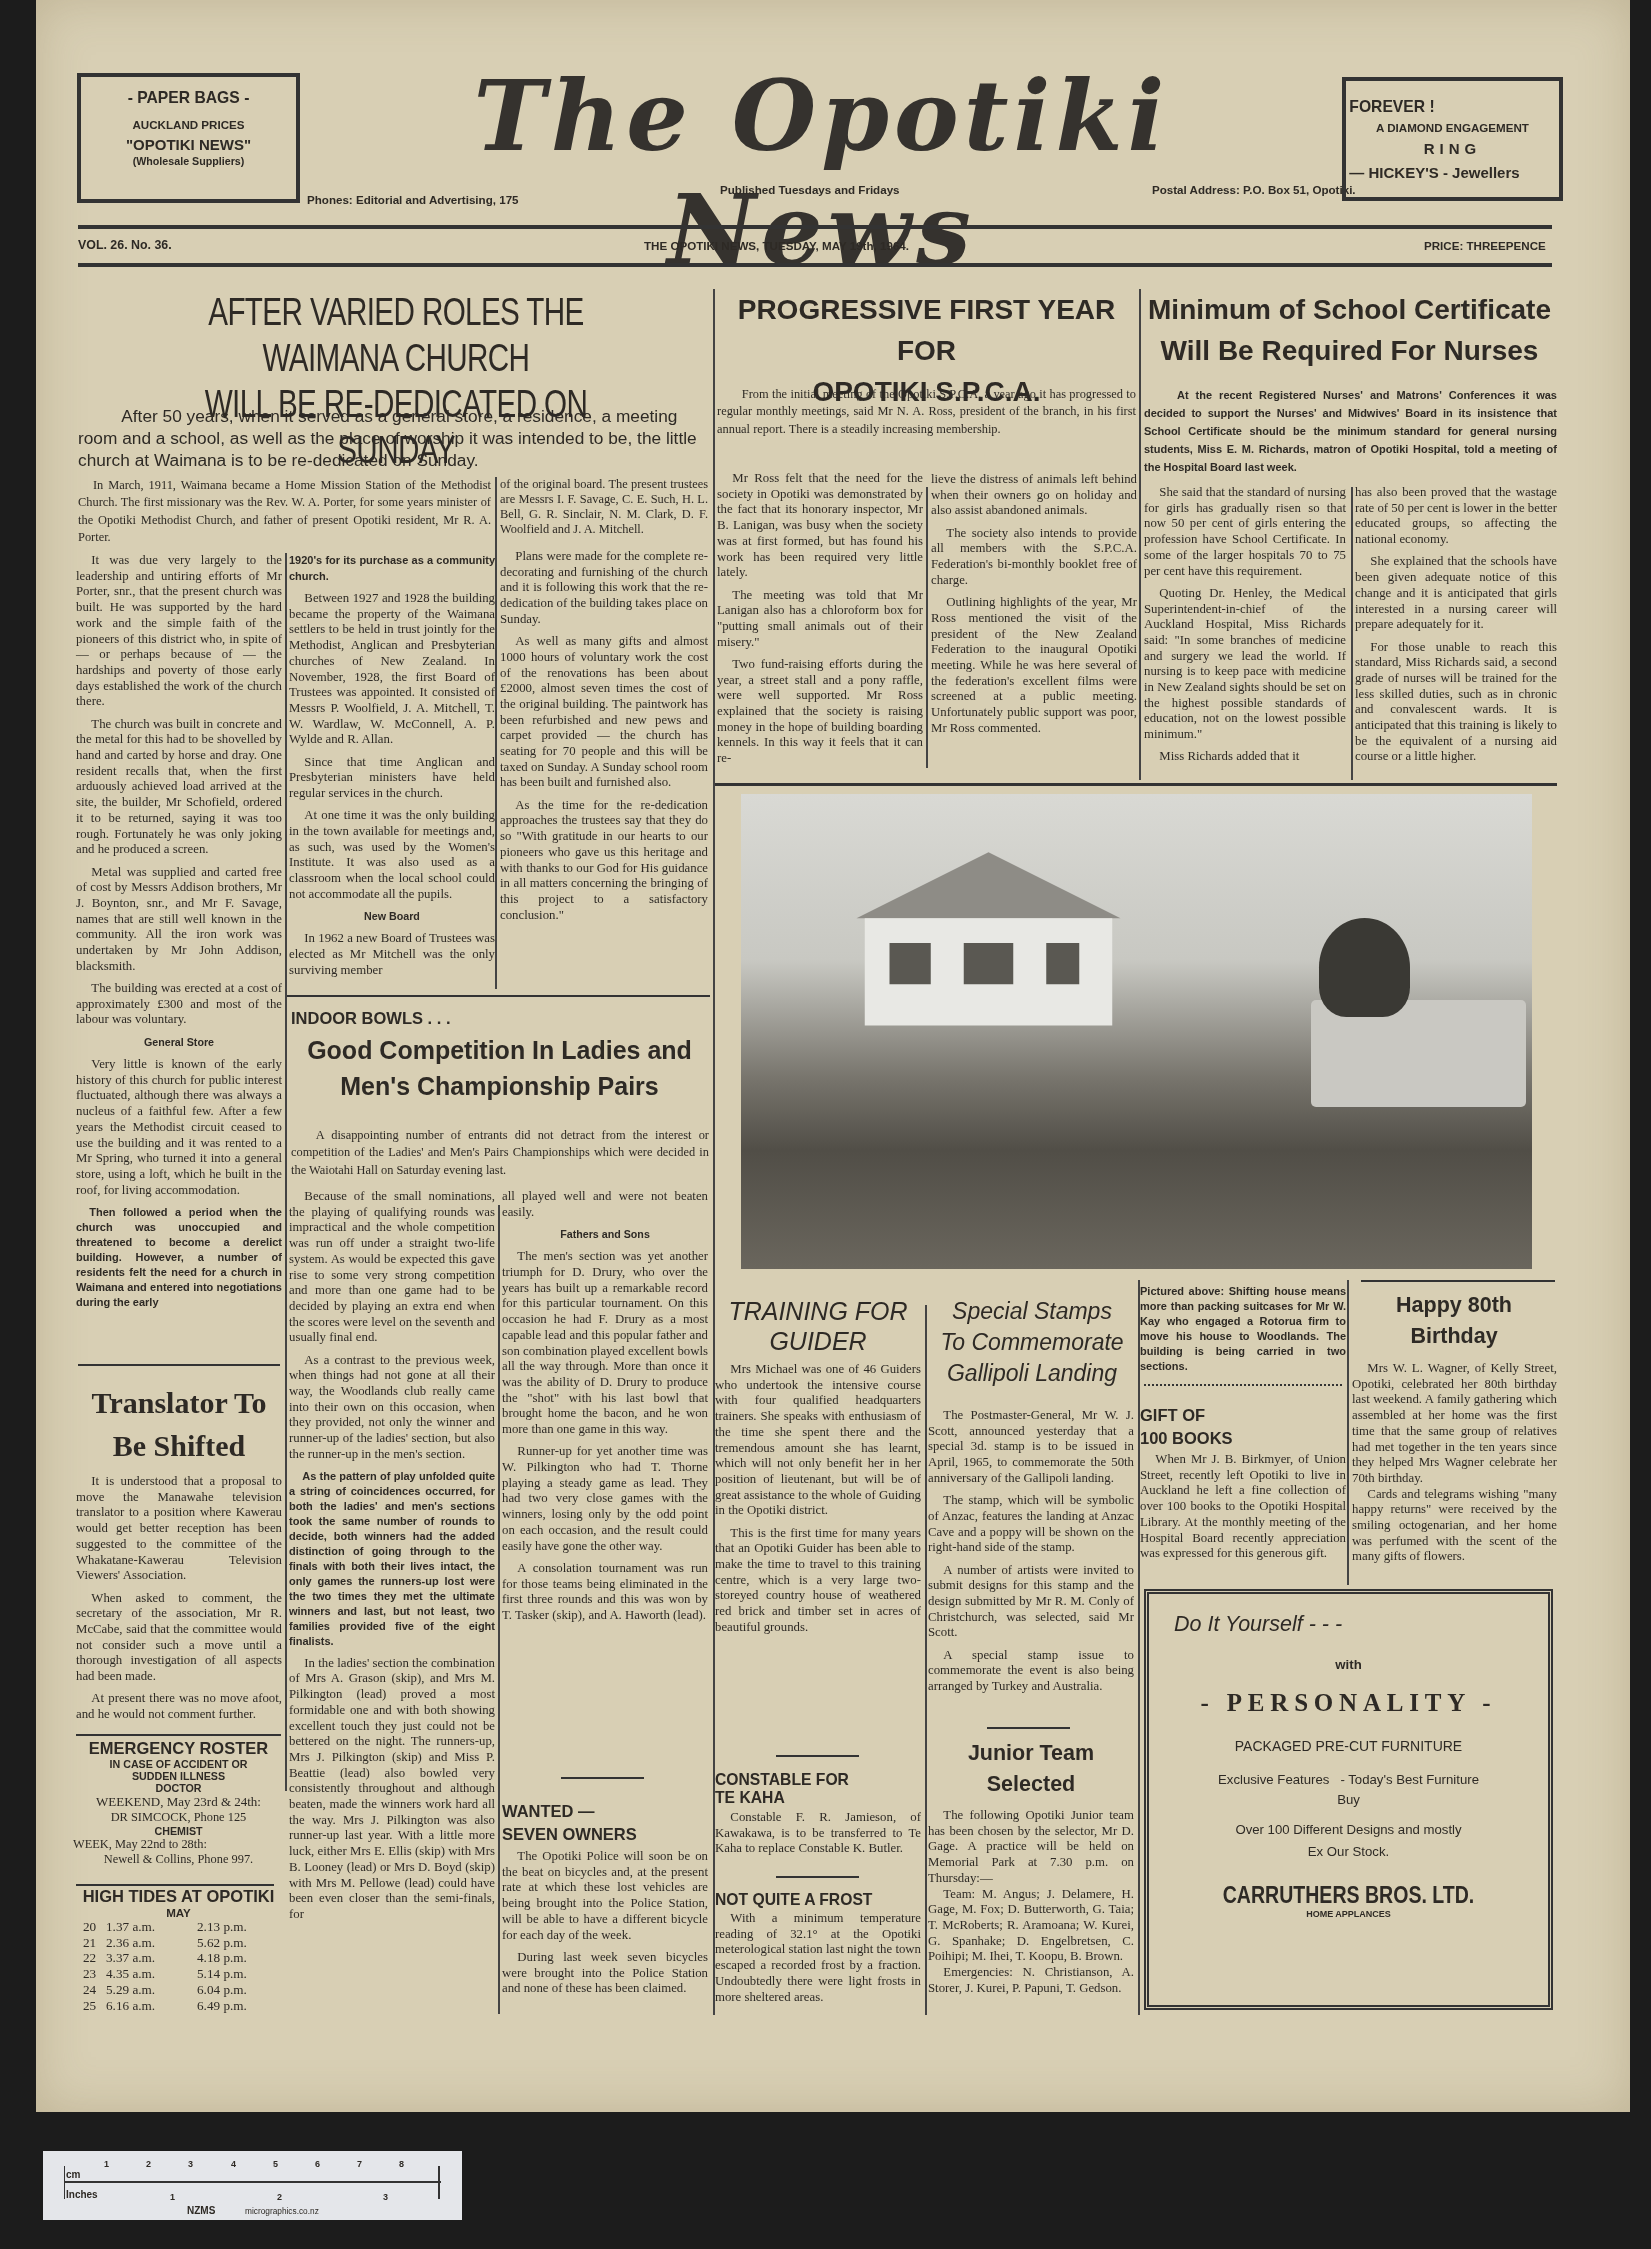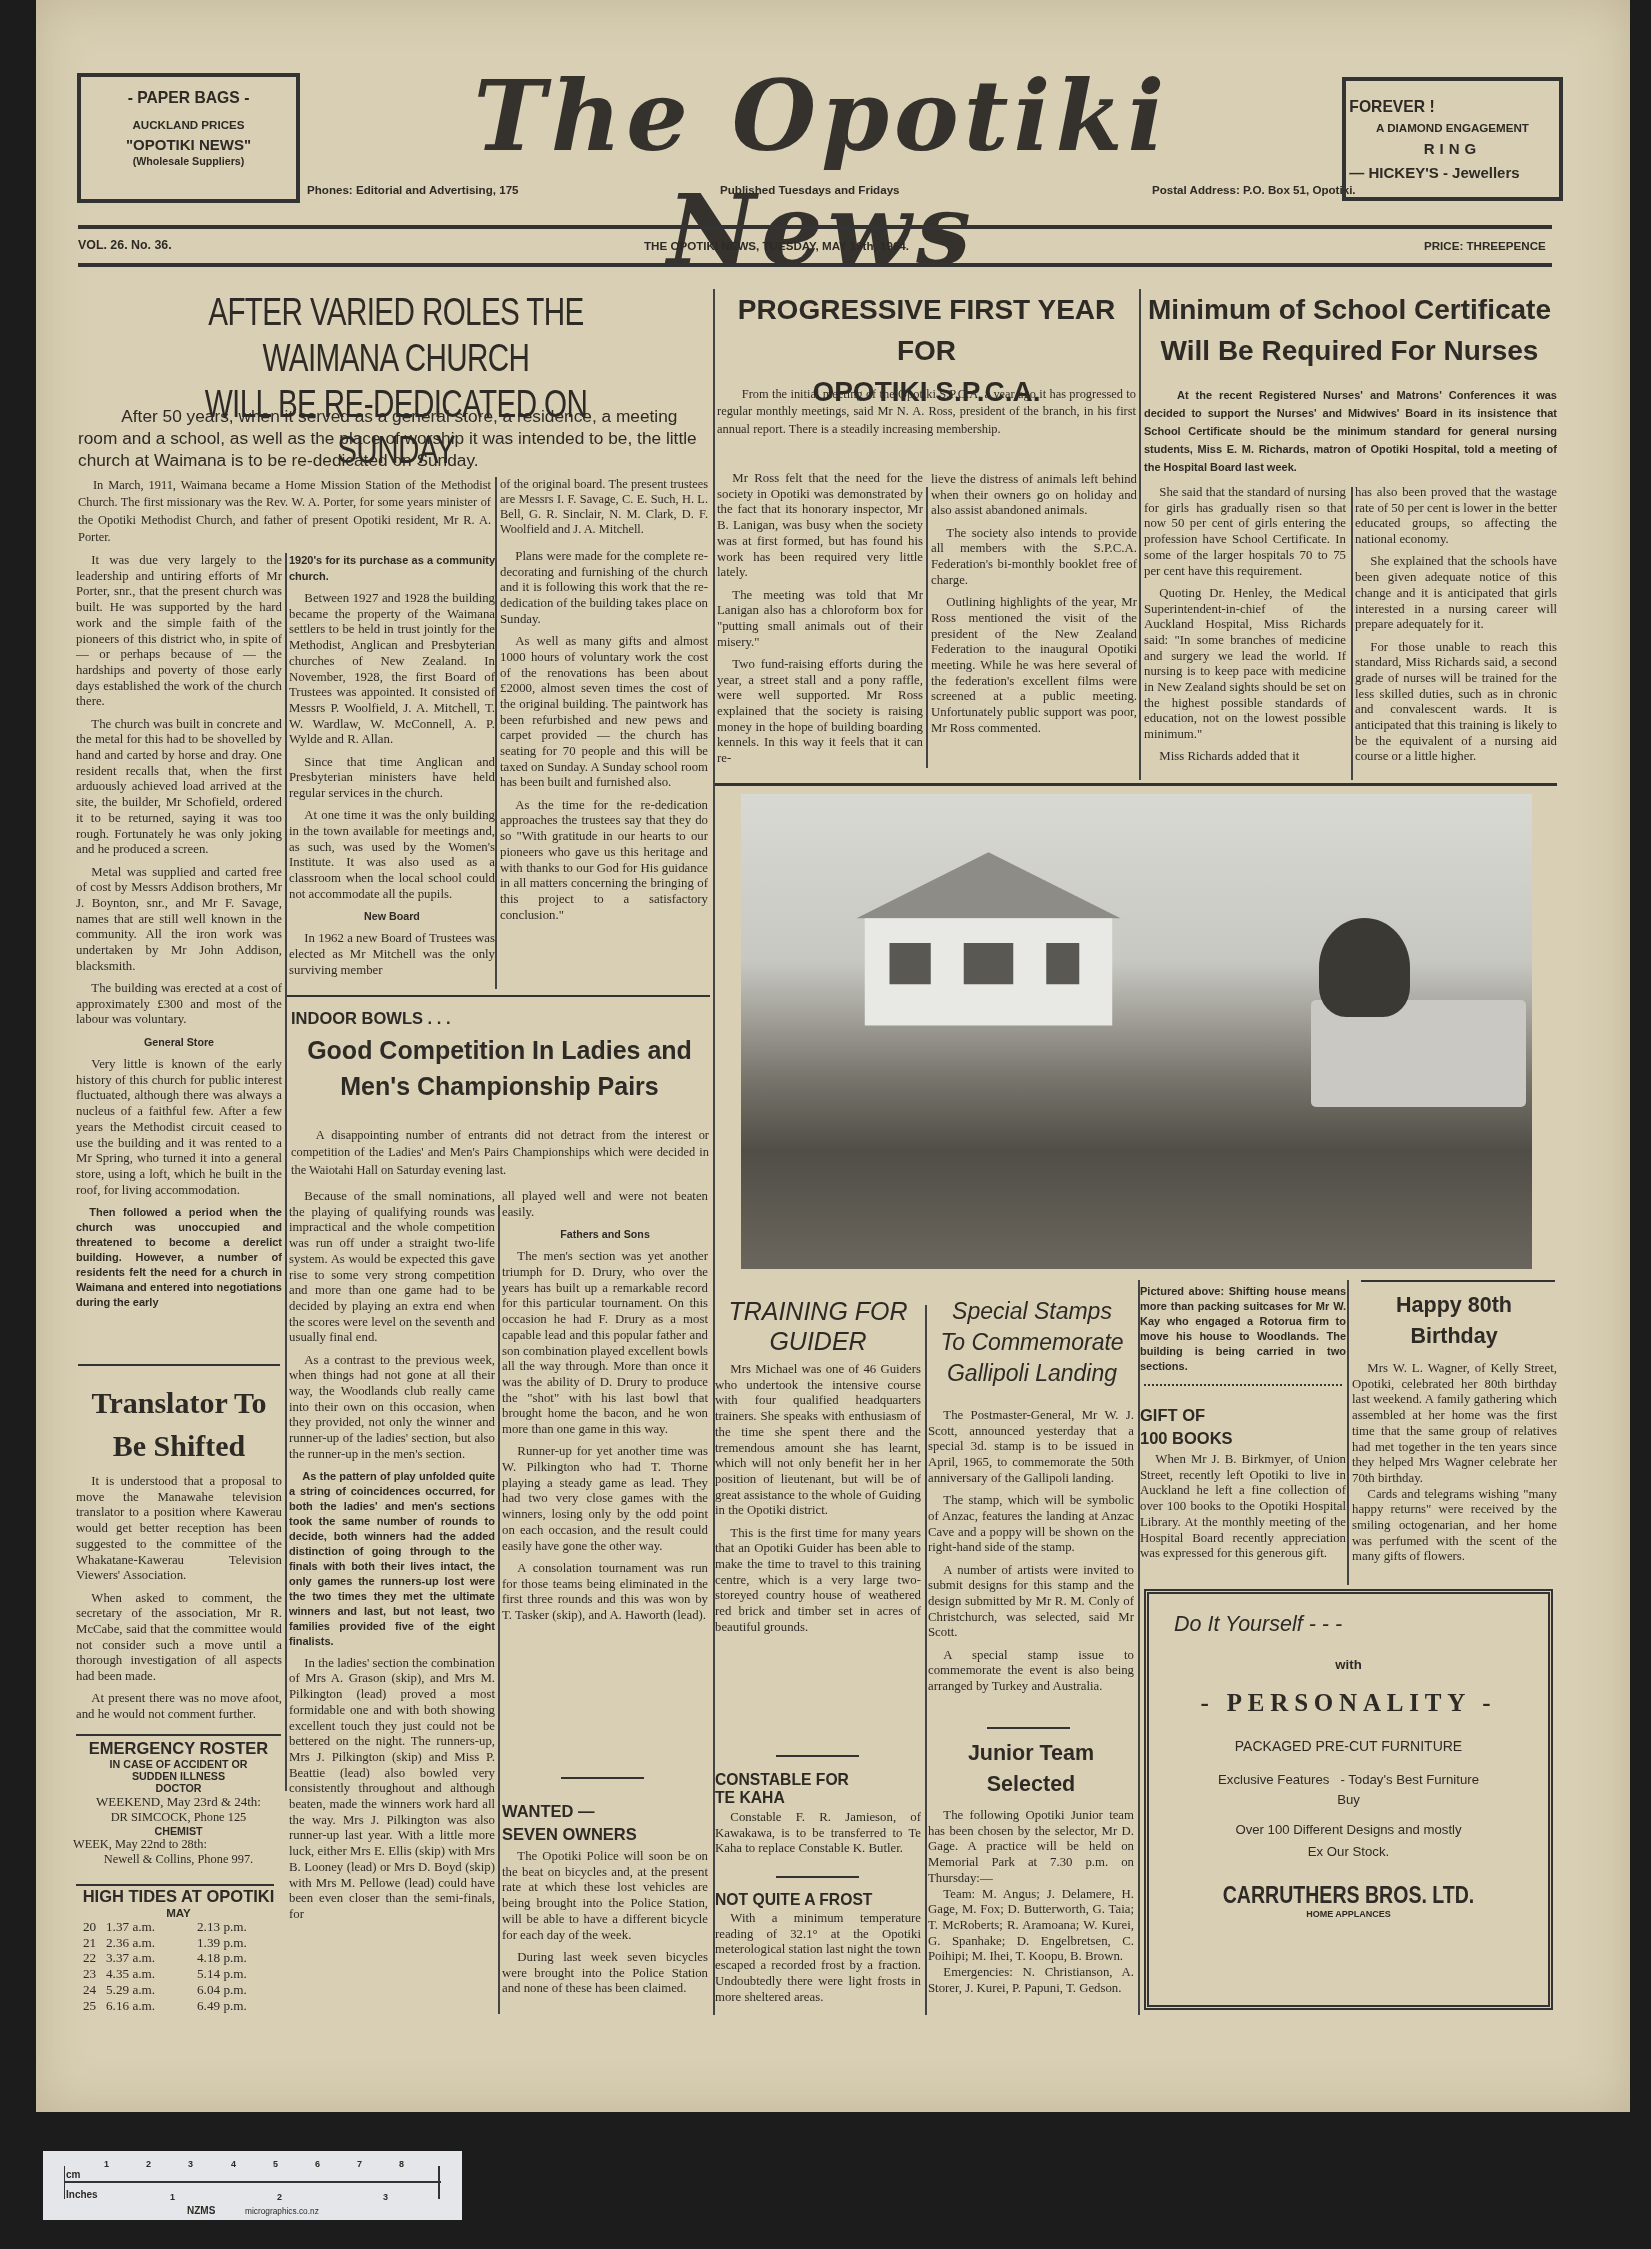--- a/index.html
+++ b/index.html
@@ -27,21 +27,21 @@
 
 <div class="paper"></div>
 
 <div class="abs box" style="left:77px;top:73px;width:223px;height:130px;text-align:center;font-family:'Liberation Sans',sans-serif;font-weight:bold;">
   <div style="font-size:15.7px;margin-top:11.6px;">- PAPER BAGS -</div>
   <div style="font-size:11.6px;margin-top:11.6px;">AUCKLAND PRICES</div>
   <div style="font-size:15px;margin-top:5px;">"OPOTIKI NEWS"</div>
   <div style="font-size:10.7px;margin-top:1.7px;">(Wholesale Suppliers)</div>
 </div>
 <div class="abs" style="left:388px;top:59px;width:867px;text-align:center;font-family:'DejaVu Serif',serif;font-weight:bold;font-size:97px;letter-spacing:5px;color:#35322e;font-style:italic;">The Opotiki News</div>
-<div class="abs sans" style="left:307px;top:183px;font-size:11.6px;font-weight:bold;">Phones: Editorial and Advertising, 175</div>
+<div class="abs sans" style="left:307px;top:193px;font-size:11.6px;font-weight:bold;">Phones: Editorial and Advertising, 175</div>
 <div class="abs sans" style="left:720px;top:183px;font-size:11.6px;font-weight:bold;">Published Tuesdays and Fridays</div>
 <div class="abs sans" style="left:1152px;top:183px;font-size:11.6px;font-weight:bold;">Postal Address: P.O. Box 51, Opotiki.</div>
 <div class="abs box" style="left:1342px;top:77px;width:221px;height:124px;font-family:'Liberation Sans',sans-serif;font-weight:bold;">
   <div style="font-size:15.7px;margin:16.5px 0 0 3.3px;">FOREVER !</div>
   <div style="font-size:11.6px;text-align:center;margin-top:5px;">A DIAMOND ENGAGEMENT</div>
   <div style="font-size:15px;text-align:center;letter-spacing:5px;margin-top:6.6px;">RING</div>
   <div style="font-size:15px;margin:6.6px 0 0 3.3px;">— HICKEY'S - Jewellers</div>
 </div>
 <div class="rule" style="left:78px;top:225px;width:1474px;height:4.1px;"></div>
 <div class="abs sans" style="left:78px;top:238px;font-size:12.4px;font-weight:bold;">VOL. 26. No. 36.</div>
@@ -110,21 +110,21 @@
   <div class="sans bold center" style="font-size:16.5px;">HIGH TIDES AT OPOTIKI</div>
   <div class="sans bold center" style="font-size:11.6px;">MAY</div>
   <div class="tide-row">
       <span style="width:33px;text-align:center">20</span>
       <span style="width:91px">1.37 a.m.</span>
       <span>2.13 p.m.</span>
     </div>
   <div class="tide-row">
       <span style="width:33px;text-align:center">21</span>
       <span style="width:91px">2.36 a.m.</span>
-      <span>1.39 p.m.</span>
+      <span>5.62 p.m.</span>
     </div>
   <div class="tide-row">
       <span style="width:33px;text-align:center">22</span>
       <span style="width:91px">3.37 a.m.</span>
       <span>4.18 p.m.</span>
     </div>
   <div class="tide-row">
       <span style="width:33px;text-align:center">23</span>
       <span style="width:91px">4.35 a.m.</span>
       <span>5.14 p.m.</span>

